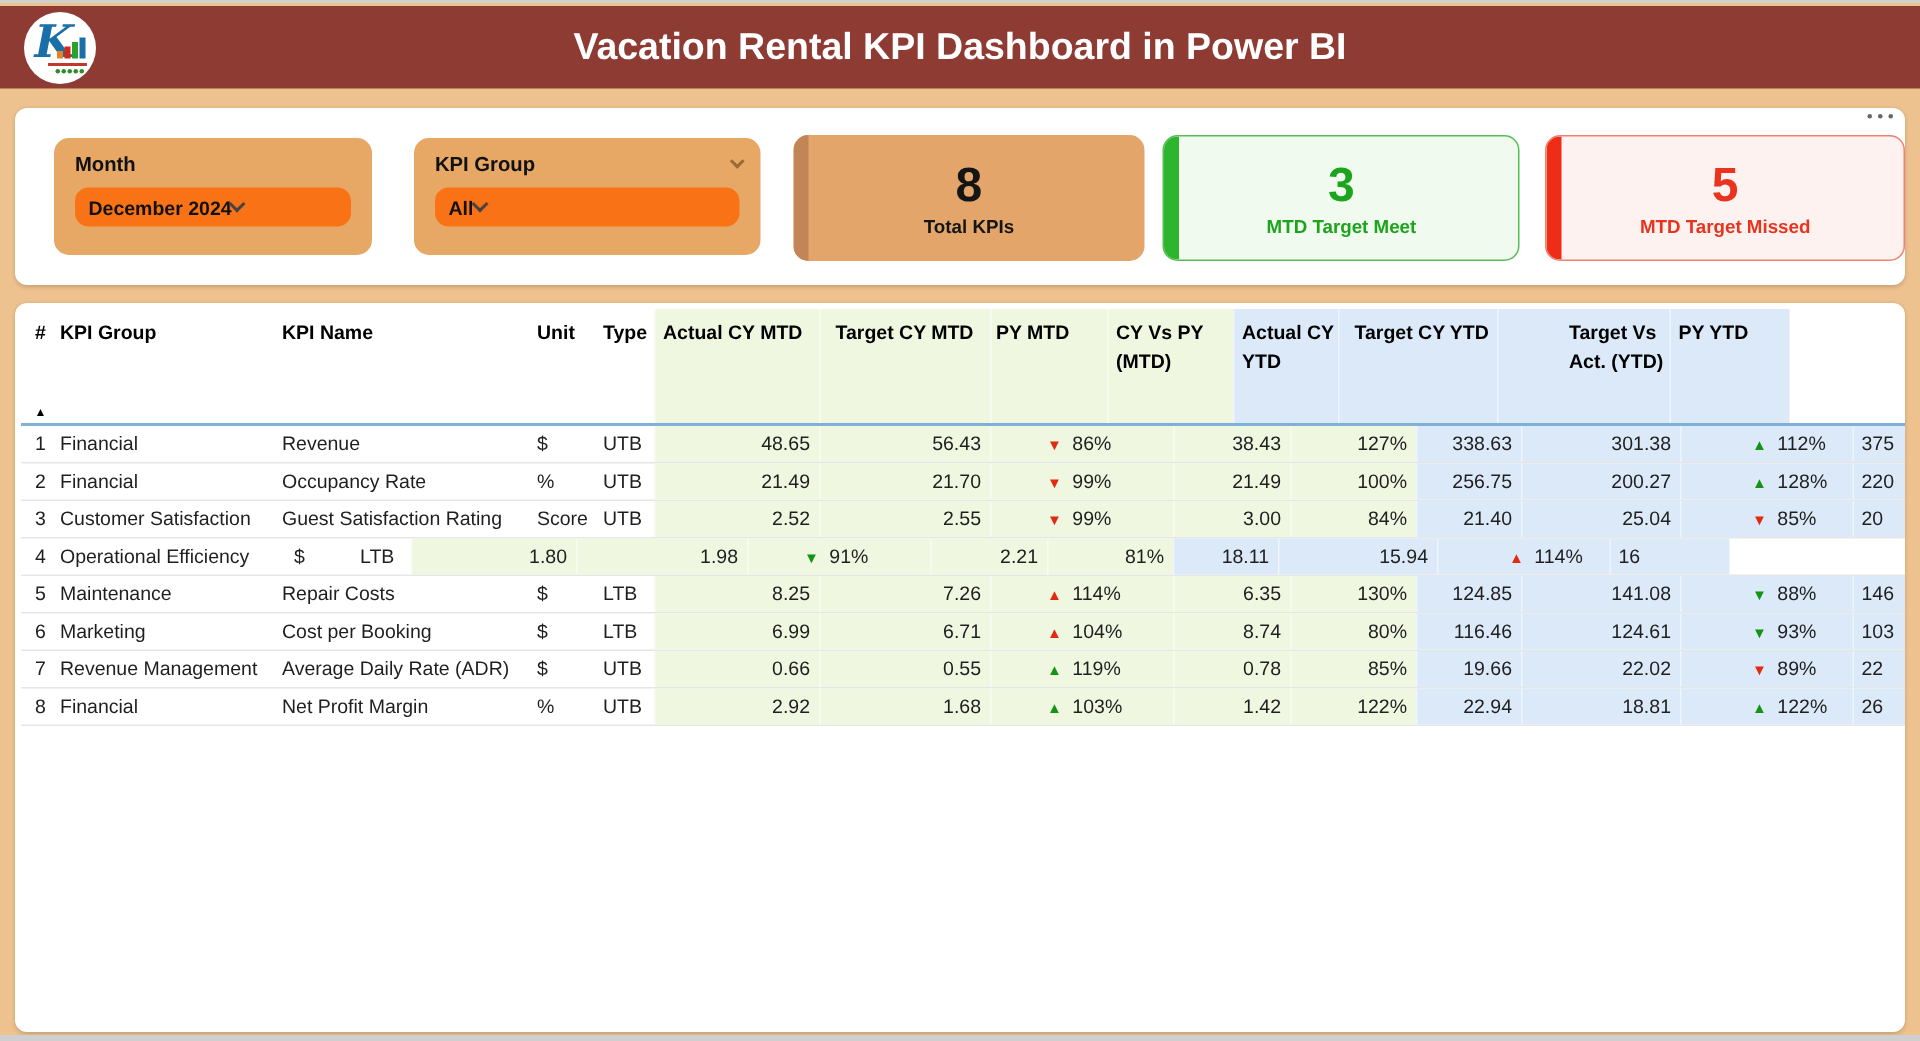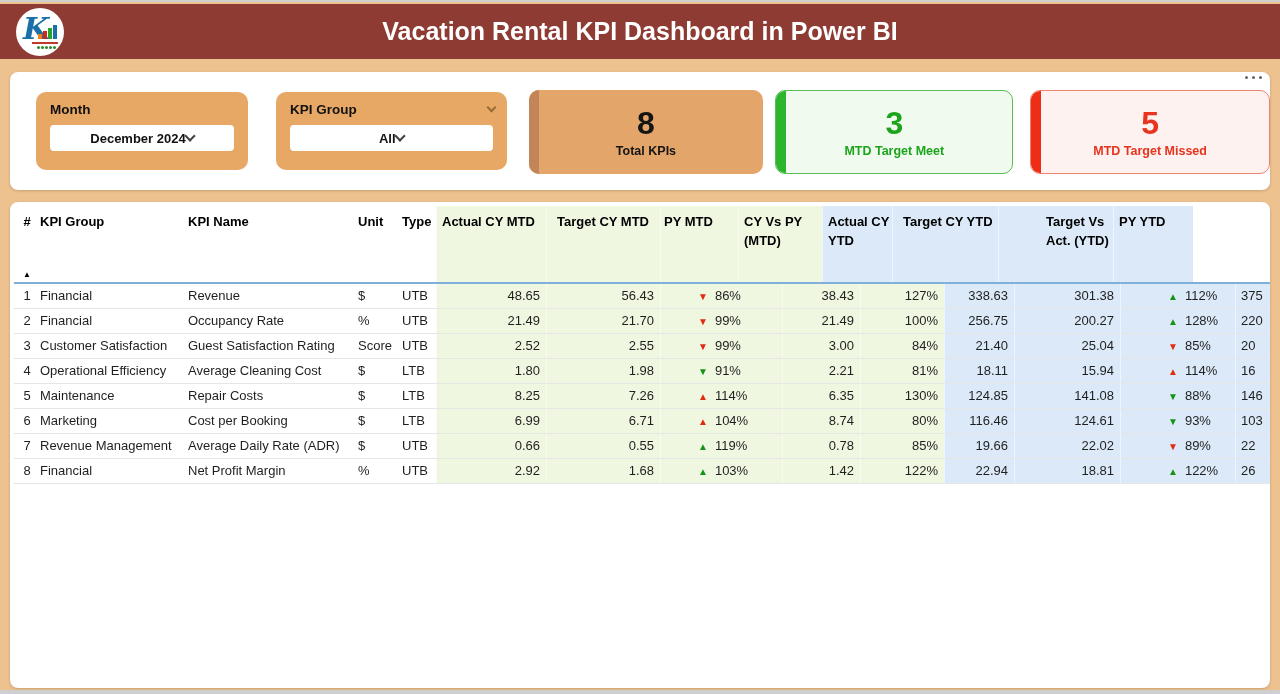--- a/index.html
+++ b/index.html
@@ -29,21 +29,21 @@
   .logo-dots i{width:3px;height:3px;background:#2E8B2E;border-radius:50%}
   
   .panel{position:absolute;left:10px;width:1260px;background:var(--panel-bg);border-radius:8px;box-shadow:0 1px 3px rgba(0,0,0,.18)}
   .filters-panel{top:70px;height:118px;display:flex;align-items:flex-start}
   .table-panel{top:200px;height:486px;overflow:hidden;padding:4px 0 0 4px}
   
   .slicer{position:relative;margin-top:20px;height:78px;background:var(--slicer-card);border-radius:10px;padding:10px 14px 0 14px}
   .slicer-month{margin-left:26px;width:216px}
   .slicer-kpigroup{margin-left:28px;width:235px}
   .slicer-label{font-size:13.5px;font-weight:700;color:#111}
-  .slicer-select{margin-top:8px;height:26px;background:#ffffff;border-radius:4px;display:flex;align-items:center;padding:0 9px;justify-content:center}
+  .slicer-select{margin-top:8px;height:26px;background:#f97316;border-radius:9px;display:flex;align-items:center;padding:0 9px;justify-content:flex-start}
   .slicer-value{font-size:13px;font-weight:700;color:#111}
   .chev{width:8px;height:8px;border-left:2px solid #444;border-bottom:2px solid #444;transform:rotate(-45deg);margin-top:-4px}
   .slicer-chev{position:absolute;top:12px;right:12px;width:7px;height:7px;border-left:2px solid #9a6a35;border-bottom:2px solid #9a6a35;transform:rotate(-45deg)}
   
   .kpi-card{position:relative;margin-top:18px;height:84px;border-radius:10px;overflow:hidden;display:flex;flex-direction:column;align-items:center;justify-content:center}
   .kpi-accent{position:absolute;left:0;top:0;bottom:0;width:10px}
   .kpi-value{font-size:32px;font-weight:700;line-height:1.1}
   .kpi-label{font-size:12.5px;font-weight:700;margin-top:3px}
   .kpi-orange{margin-left:22px;width:240px;background:var(--kpi-orange-bg)}
   .kpi-orange .kpi-accent{background:var(--kpi-orange-accent)}
@@ -203,21 +203,20 @@
           <div class="td w-pymtd t-r bg-g">3.00</div>
           <div class="td w-cvp t-r bg-g">84%</div>
           <div class="td w-aytd t-r bg-b">21.40</div>
           <div class="td w-tytd t-r bg-b">25.04</div>
           <div class="td w-tvaytd bg-b pl48"><span class="tri red">▼</span><span>85%</span></div>
           <div class="td w-pyytd pl6 bg-b">20</div>
         </div>
         <div class="tr">
           <div class="td w-num t-c">4</div>
           <div class="td w-group ">Operational Efficiency</div>
-          <div class="td w-name ">Average Cleaning Cost</div>
           <div class="td w-unit pl8">$</div>
           <div class="td w-type pl6">LTB</div>
           <div class="td w-amtd t-r bg-g">1.80</div>
           <div class="td w-tmtd t-r bg-g">1.98</div>
           <div class="td w-tvamtd bg-g pl38"><span class="tri green">▼</span><span>91%</span></div>
           <div class="td w-pymtd t-r bg-g">2.21</div>
           <div class="td w-cvp t-r bg-g">81%</div>
           <div class="td w-aytd t-r bg-b">18.11</div>
           <div class="td w-tytd t-r bg-b">15.94</div>
           <div class="td w-tvaytd bg-b pl48"><span class="tri red">▲</span><span>114%</span></div>

